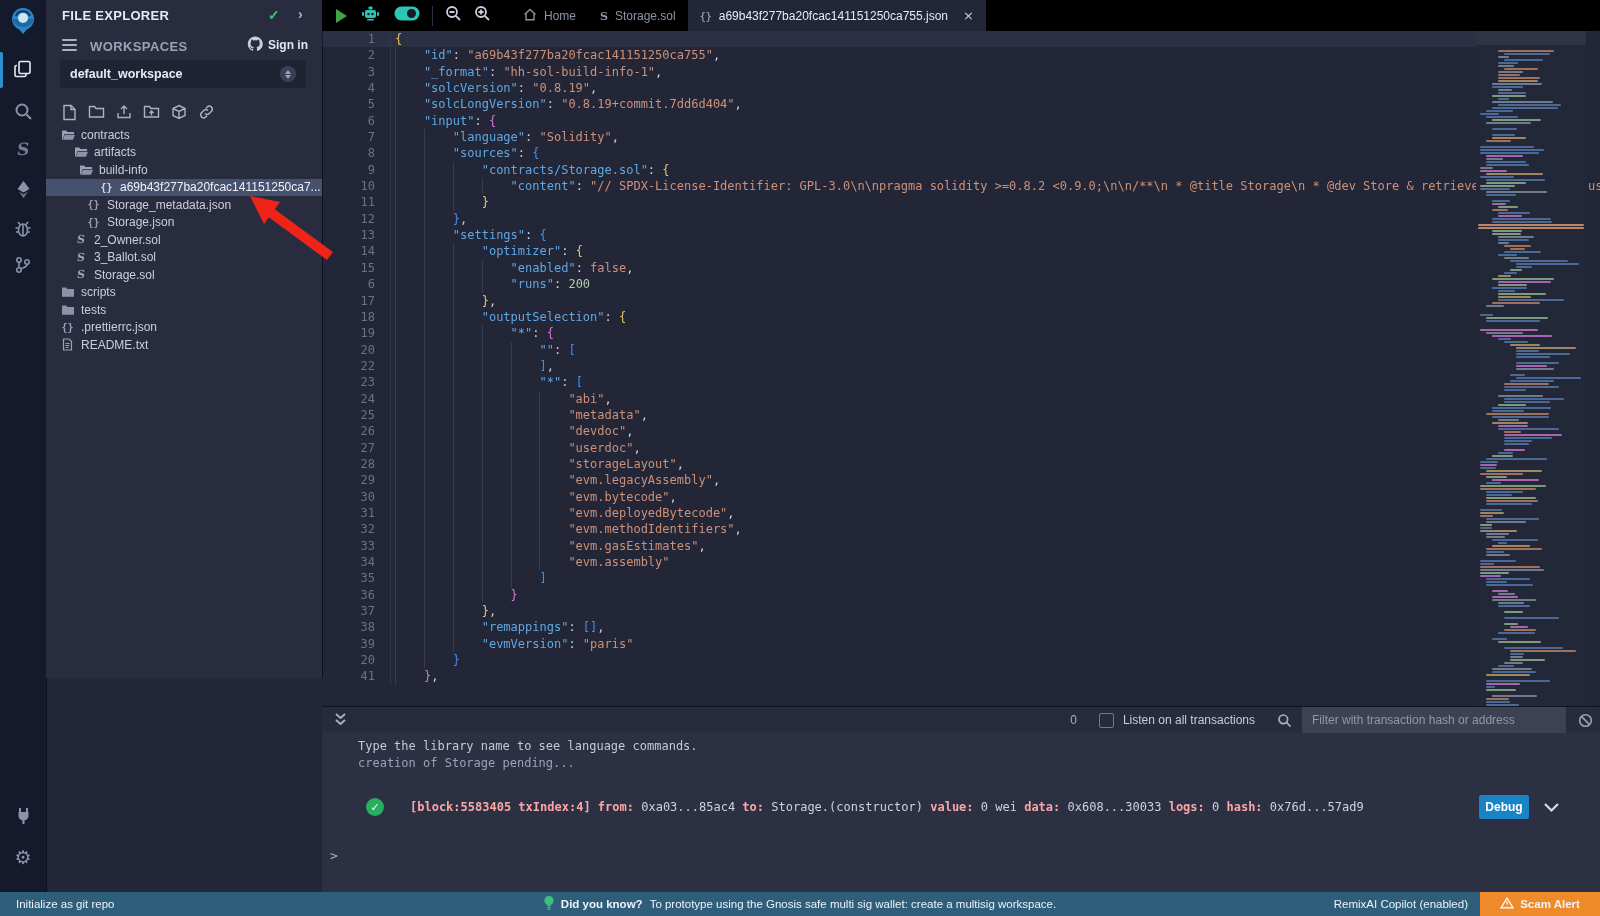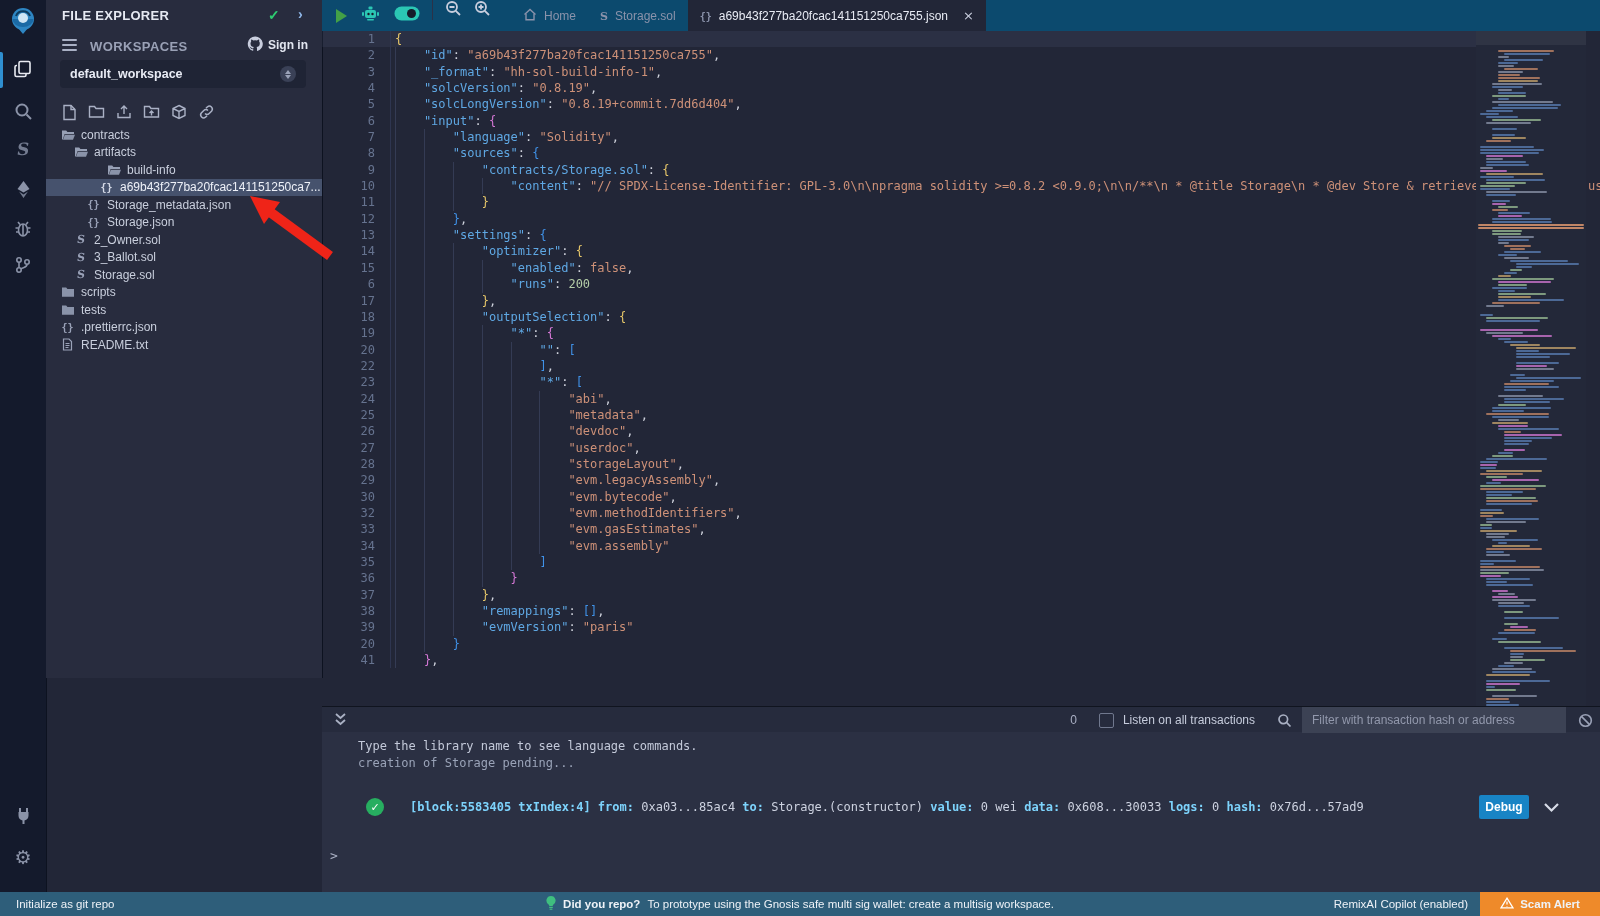--- a/index.html
+++ b/index.html
@@ -33,21 +33,21 @@
   .tree{position:absolute;left:0;top:126px;width:276px;}
   .trow{position:relative;height:17.5px;display:flex;align-items:center;font-size:12px;color:#c9cfdd;white-space:nowrap;overflow:hidden;}
   .trow .ticon{width:15px;display:flex;justify-content:center;margin-right:6px;flex:0 0 15px;color:#9aa2b8;}
   .trow.selected{background:#46526d;color:#eef1f8;}
   .trow.selected .ticon{color:#d6dbe8;}
   .json-glyph{font-family:"DejaVu Sans Mono",monospace;font-size:10px;font-weight:bold;}
   .solfile-glyph{font-family:"DejaVu Serif",serif;font-size:11px;font-weight:bold;transform:skewX(-8deg);}
   
   .arrow-annot{position:absolute;left:236px;top:192px;z-index:60;pointer-events:none;}
   
-  .tabbar{position:absolute;left:322px;top:0;right:0;height:31px;background:#0c4a6e;display:flex;align-items:flex-start;}
+  .tabbar{position:absolute;left:322px;top:0;right:0;height:31px;background:#000000;display:flex;align-items:center;}
   .tb-icons{display:flex;align-items:center;gap:14px;padding:0 12px 0 14px;height:31px;}
   .tb-zoom{display:flex;align-items:center;gap:12px;padding:0 12px;height:20px;border-left:1px solid #2b3248;}
   .play-tri{width:0;height:0;border-left:11px solid #43a047;border-top:7px solid transparent;border-bottom:7px solid transparent;}
   .tabs{display:flex;align-items:stretch;height:31px;margin-left:8px;}
   .tab{display:flex;align-items:center;gap:7px;padding:0 12px;font-size:12px;color:#8b93ab;cursor:default;}
   .tab.active{background:#222637;color:#e8ebf4;}
   .tab .close{margin-left:8px;font-size:13px;color:#c9cede;font-family:"DejaVu Sans",sans-serif;}
   .tab .ticon{color:#8b93ab;}
   
   .code{position:absolute;left:322px;top:31px;width:1264px;height:675px;overflow:hidden;
@@ -77,21 +77,21 @@
   .filter-input{width:264px;height:26px;background:#3c4254;border:none;outline:none;color:#d4d8e4;
                 font-size:12px;padding:0 10px;box-sizing:border-box;margin-right:6px;}
   .filter-input::placeholder{color:#9298ac;}
   .ban-wrap{width:26px;display:flex;justify-content:center;color:#9aa1b6;margin-right:2px;}
   .term-log{position:absolute;left:36px;top:32px;font-family:"DejaVu Sans Mono",monospace;font-size:12px;line-height:17px;}
   .term-log .l1{color:#c3c9d9;} .term-log .l2{color:#9aa3b8;}
   .tx-row{position:absolute;left:0;top:86px;width:100%;height:30px;display:flex;align-items:center;}
   .tx-check{width:18px;height:18px;border-radius:50%;background:#27ae60;color:#fff;display:flex;align-items:center;justify-content:center;
             font-size:11px;margin-left:44px;margin-right:26px;flex:0 0 18px;}
   .tx-text{font-family:"DejaVu Sans Mono",monospace;font-size:12px;color:#cdd2e0;white-space:nowrap;overflow:hidden;flex:1;}
-  .tx-text b{color:#7dd3fc;}
+  .tx-text b{color:#fca5a5;}
   .debug-btn{width:50px;height:24px;background:#1884c5;color:#fff;font-size:12px;font-weight:700;border-radius:2px;
              display:flex;align-items:center;justify-content:center;margin-right:14px;flex:0 0 50px;}
   .tx-chev{color:#d8dce8;margin-right:40px;display:flex;}
   .prompt{position:absolute;left:8px;top:142px;color:#aab0c4;font-family:"DejaVu Sans Mono",monospace;font-size:13px;}
   
   .statusbar{position:absolute;left:0;bottom:0;width:1600px;height:24px;background:#2e5e7a;display:flex;align-items:center;
              color:#eef2f7;font-size:11.5px;}
   .sb-left{margin-left:16px;}
   .sb-center{position:absolute;left:0;right:0;display:flex;justify-content:center;align-items:center;gap:7px;pointer-events:none;}
   .sb-center b{font-weight:700;}
@@ -226,21 +226,21 @@
         </div>
         <div class="trow" style="padding-left: 27px;">
           <span class="ticon">
             <svg width="14" height="12" viewBox="0 0 14 12">
               <path d="M1 1.5 h4.2 l1.2 1.6 H13 v2 H3.6 L1.8 10.5 H1z" fill="#97a0b5"></path>
               <path d="M3.8 5.8 H14 L12 10.8 H2z" fill="#8a93a9"></path>
             </svg>
           </span>
           <span>artifacts</span>
         </div>
-        <div class="trow" style="padding-left: 60px;">
+        <div class="trow" style="padding-left: 32px;">
           <span class="ticon">
             <svg width="14" height="12" viewBox="0 0 14 12">
               <path d="M1 1.5 h4.2 l1.2 1.6 H13 v2 H3.6 L1.8 10.5 H1z" fill="#97a0b5"></path>
               <path d="M3.8 5.8 H14 L12 10.8 H2z" fill="#8a93a9"></path>
             </svg>
           </span>
           <span>build-info</span>
         </div>
         <div class="trow selected" style="padding-left: 53px;">
           <span class="ticon">
@@ -389,20 +389,21 @@
       <div class="cl"><span class="ln">20</span><span class="lt"><span class="g" style="width: 20ch;"></span><span class="k">""</span><span class="p">: </span><span class="b3">[</span></span></div>
       <div class="cl"><span class="ln">22</span><span class="lt"><span class="g" style="width: 20ch;"></span><span class="b3">]</span><span class="p">,</span></span></div>
       <div class="cl"><span class="ln">23</span><span class="lt"><span class="g" style="width: 20ch;"></span><span class="k">"*"</span><span class="p">: </span><span class="b3">[</span></span></div>
       <div class="cl"><span class="ln">24</span><span class="lt"><span class="g" style="width: 24ch;"></span><span class="s">"abi"</span><span class="p">,</span></span></div>
       <div class="cl"><span class="ln">25</span><span class="lt"><span class="g" style="width: 24ch;"></span><span class="s">"metadata"</span><span class="p">,</span></span></div>
       <div class="cl"><span class="ln">26</span><span class="lt"><span class="g" style="width: 24ch;"></span><span class="s">"devdoc"</span><span class="p">,</span></span></div>
       <div class="cl"><span class="ln">27</span><span class="lt"><span class="g" style="width: 24ch;"></span><span class="s">"userdoc"</span><span class="p">,</span></span></div>
       <div class="cl"><span class="ln">28</span><span class="lt"><span class="g" style="width: 24ch;"></span><span class="s">"storageLayout"</span><span class="p">,</span></span></div>
       <div class="cl"><span class="ln">29</span><span class="lt"><span class="g" style="width: 24ch;"></span><span class="s">"evm.legacyAssembly"</span><span class="p">,</span></span></div>
       <div class="cl"><span class="ln">30</span><span class="lt"><span class="g" style="width: 24ch;"></span><span class="s">"evm.bytecode"</span><span class="p">,</span></span></div>
+      <div class="cl"><span class="ln">31</span><span class="lt"><span class="g" style="width: 24ch;"></span><span class="s">"evm.deployedBytecode"</span><span class="p">,</span></span></div>
       <div class="cl"><span class="ln">32</span><span class="lt"><span class="g" style="width: 24ch;"></span><span class="s">"evm.methodIdentifiers"</span><span class="p">,</span></span></div>
       <div class="cl"><span class="ln">33</span><span class="lt"><span class="g" style="width: 24ch;"></span><span class="s">"evm.gasEstimates"</span><span class="p">,</span></span></div>
       <div class="cl"><span class="ln">34</span><span class="lt"><span class="g" style="width: 24ch;"></span><span class="s">"evm.assembly"</span></span></div>
       <div class="cl"><span class="ln">35</span><span class="lt"><span class="g" style="width: 20ch;"></span><span class="b3">]</span></span></div>
       <div class="cl"><span class="ln">36</span><span class="lt"><span class="g" style="width: 16ch;"></span><span class="b2">}</span></span></div>
       <div class="cl"><span class="ln">37</span><span class="lt"><span class="g" style="width: 12ch;"></span><span class="b1">}</span><span class="p">,</span></span></div>
       <div class="cl"><span class="ln">38</span><span class="lt"><span class="g" style="width: 12ch;"></span><span class="k">"remappings"</span><span class="p">: </span><span class="b3">[]</span><span class="p">,</span></span></div>
       <div class="cl"><span class="ln">39</span><span class="lt"><span class="g" style="width: 12ch;"></span><span class="k">"evmVersion"</span><span class="p">: </span><span class="s">"paris"</span></span></div>
       <div class="cl"><span class="ln">20</span><span class="lt"><span class="g" style="width: 8ch;"></span><span class="b3">}</span></span></div>
       <div class="cl"><span class="ln">41</span><span class="lt"><span class="g" style="width: 4ch;"></span><span class="b2">}</span><span class="p">,</span></span></div>
@@ -654,21 +655,21 @@
   </div>
 
   <div class="statusbar">
     <span class="sb-left">Initialize as git repo</span>
     <div class="sb-center">
       <span><svg width="10" height="14" viewBox="0 0 10 14">
             <path d="M5 0 a4.6 4.6 0 0 1 2.4 8.5 c-.5.4-.7.9-.7 1.5 H3.3 c0-.6-.2-1.1-.7-1.5 A4.6 4.6 0 0 1 5 0z" fill="#3fbf7f"></path>
             <rect x="3.2" y="10.8" width="3.6" height="1.2" fill="#3fbf7f"></rect>
             <rect x="3.6" y="12.6" width="2.8" height="1.2" fill="#3fbf7f"></rect>
           </svg></span>
-      <b>Did you repo?</b>
+      <b>Did you know?</b>
       <span>To prototype using the Gnosis safe multi sig wallet: create a multisig workspace.</span>
     </div>
     <div class="sb-right">
       <span>RemixAI Copilot (enabled)</span>
     </div>
     <div class="scam">
       <span><svg width="14" height="12" viewBox="0 0 14 12" fill="none" stroke="#fff" stroke-width="1.3">
             <path d="M7 1.2 L13 10.8 H1z"></path>
             <path d="M7 4.5 v3 M7 9.3 v.4"></path>
           </svg></span>

